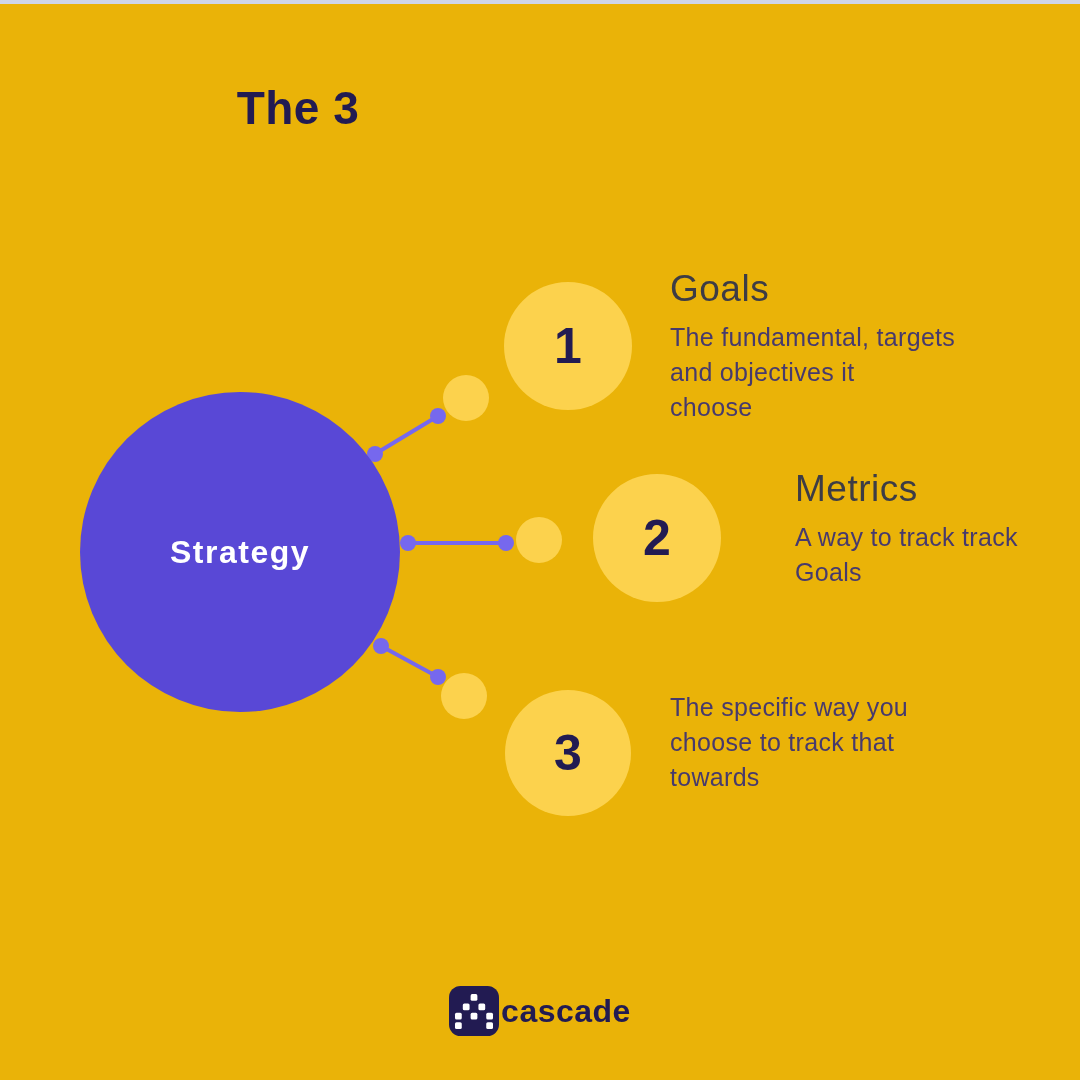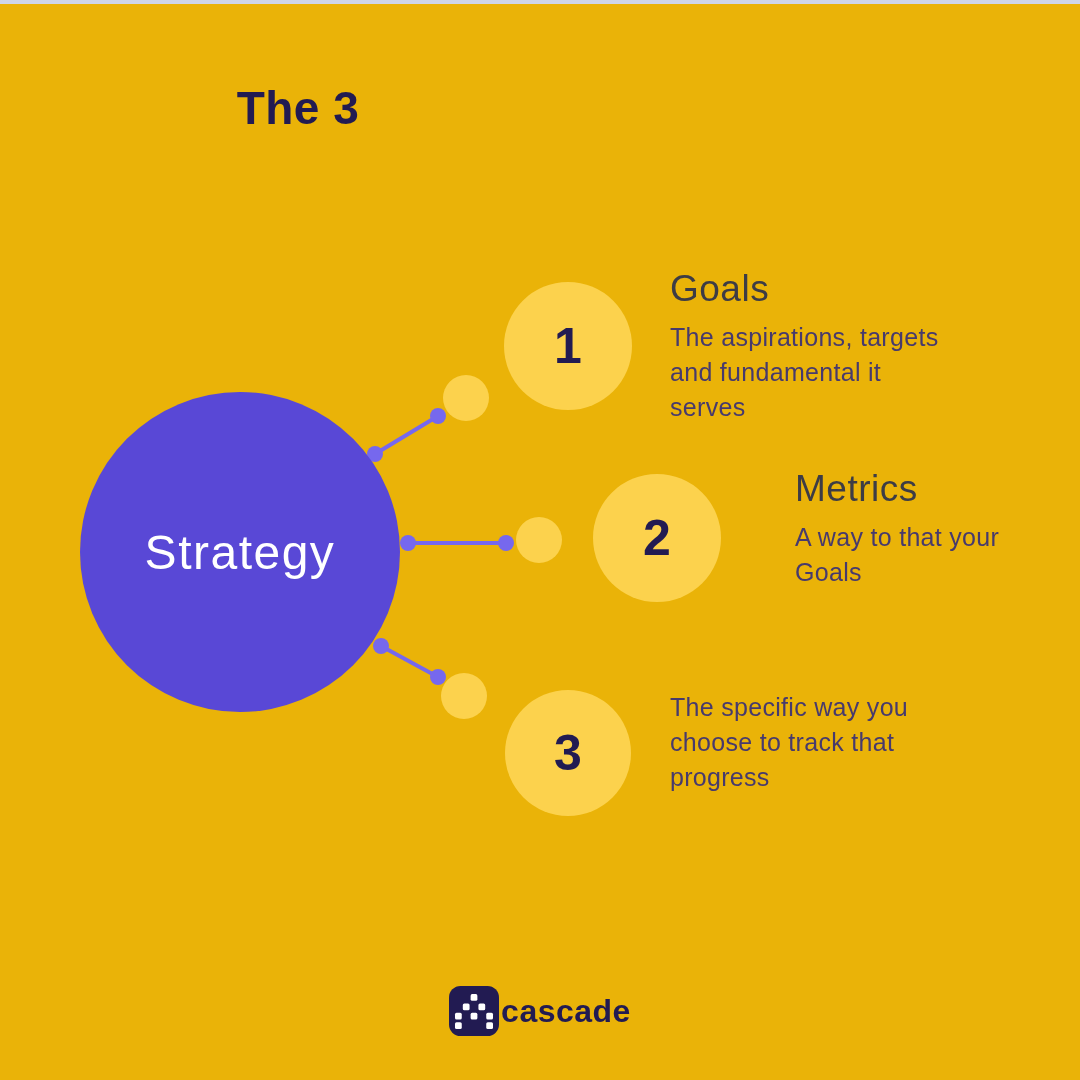--- a/index.html
+++ b/index.html
@@ -43,22 +43,22 @@
     left: 80px; top: 388px;
     width: 320px; height: 320px;
     border-radius: 50%;
     background: #5948d6;
     display: flex;
     align-items: center;
     justify-content: center;
   }
   .hub-label {
     color: #ffffff;
-    font-size: 48px;
-    font-weight: 400;
+    font-size: 32px;
+    font-weight: 700;
     letter-spacing: 1.5px;
   }
 
   
   .big-circle {
     position: absolute;
     border-radius: 50%;
     background: #fcd24d;
     display: flex;
     align-items: center;
@@ -154,35 +154,35 @@
   </div>
   <div class="big-circle c2">
     <span>2</span>
   </div>
   <div class="big-circle c3">
     <span>3</span>
   </div>
 
   <div class="text-block t1">
     <div class="heading">Goals</div>
-    <div class="desc-line">The aspirations, targets</div>
-    <div class="desc-line">and fundamental it</div>
-    <div class="desc-line">serves</div>
+    <div class="desc-line">The fundamental, targets</div>
+    <div class="desc-line">and objectives it</div>
+    <div class="desc-line">choose</div>
   </div>
 
   <div class="text-block t2">
     <div class="heading">Metrics</div>
-    <div class="desc-line">A way to that your</div>
+    <div class="desc-line">A way to track track</div>
     <div class="desc-line">Goals</div>
   </div>
 
   <div class="text-block t3">
     <div class="desc-line">The specific way you</div>
     <div class="desc-line">choose to track that</div>
-    <div class="desc-line">progress</div>
+    <div class="desc-line">towards</div>
   </div>
 
   <div class="logo">
     <svg width="50" height="50" viewBox="0 0 48 48">
       <rect width="48" height="48" rx="11" fill="#221b52"></rect>
       <rect x="20.75" y="7.75" width="6.5" height="6.5" rx="1.5" fill="#ffffff"></rect>
       <rect x="13.25" y="16.75" width="6.5" height="6.5" rx="1.5" fill="#ffffff"></rect>
       <rect x="28.25" y="16.75" width="6.5" height="6.5" rx="1.5" fill="#ffffff"></rect>
       <rect x="5.75" y="25.75" width="6.5" height="6.5" rx="1.5" fill="#ffffff"></rect>
       <rect x="20.75" y="25.75" width="6.5" height="6.5" rx="1.5" fill="#ffffff"></rect>

